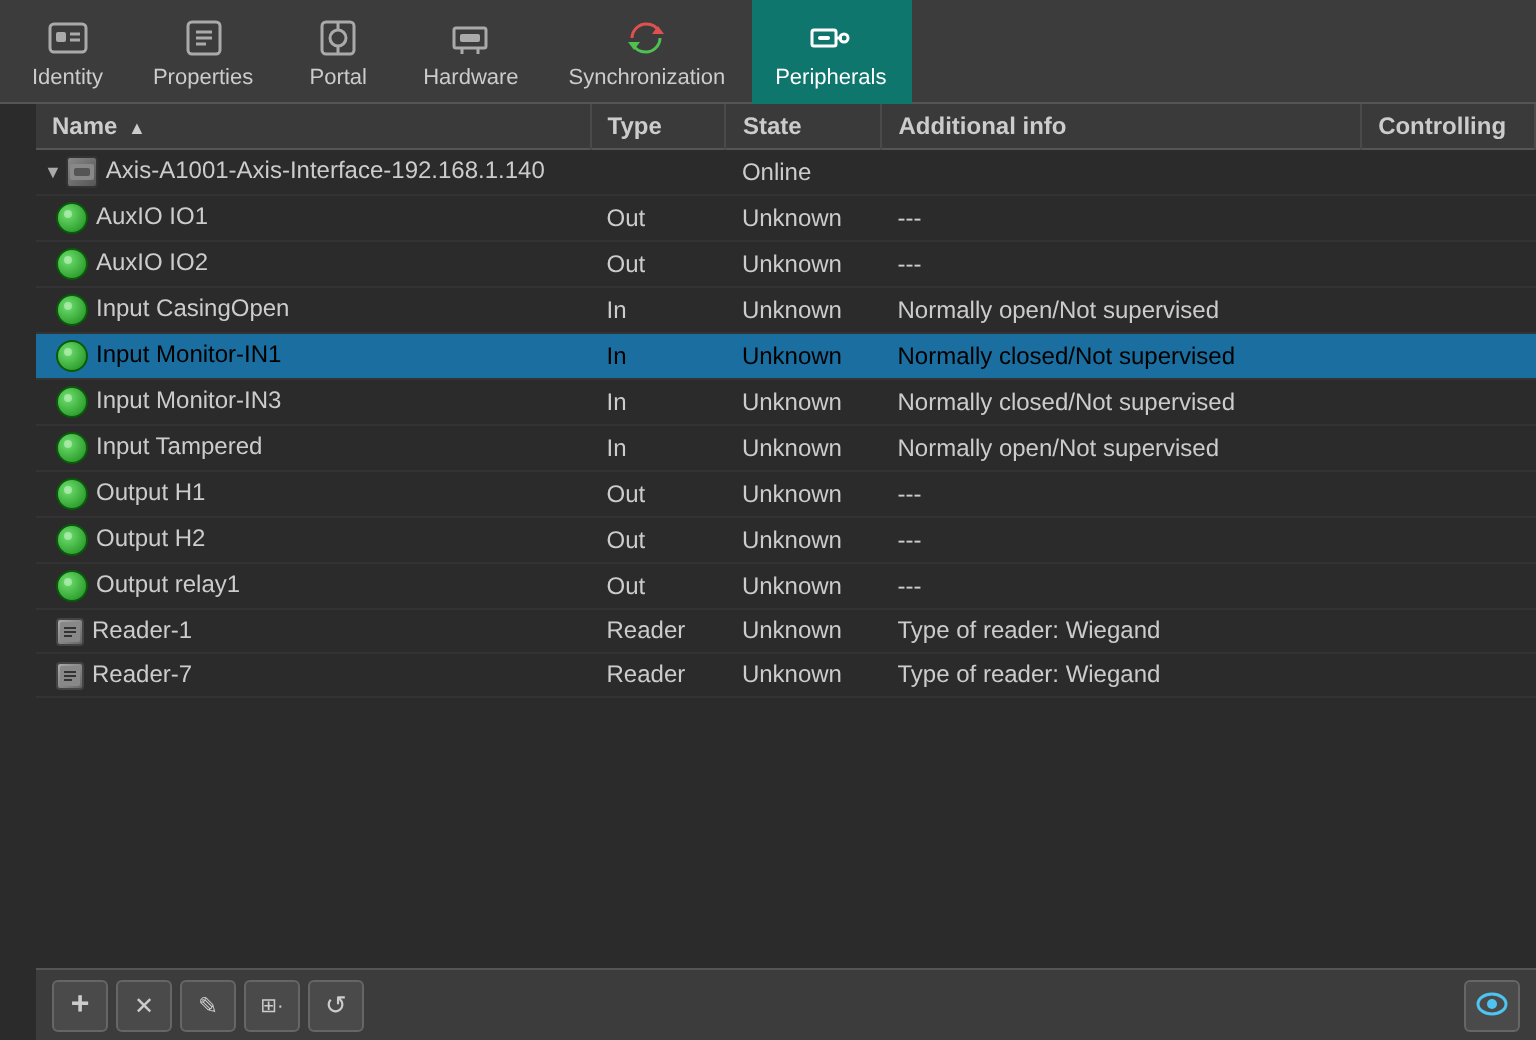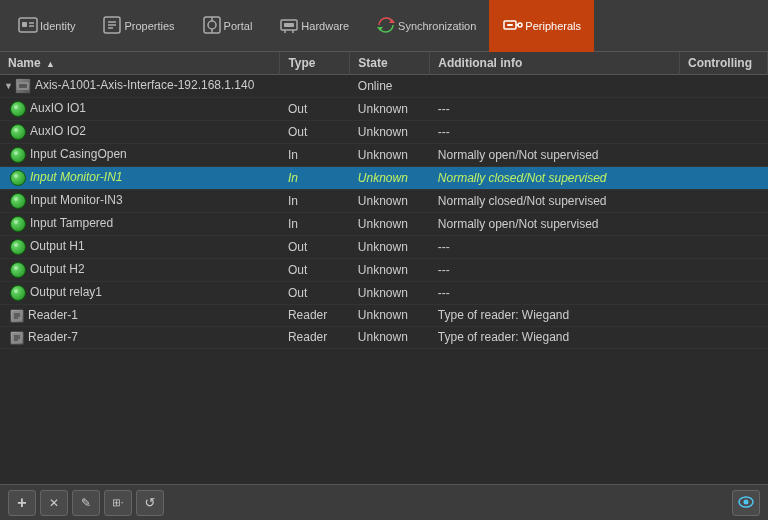--- a/index.html
+++ b/index.html
@@ -17,49 +17,50 @@
     .top-nav {
       display: flex;
       align-items: center;
       background: #3c3c3c;
       height: 52px;
       padding: 0 4px;
       border-bottom: 1px solid #555;
     }
     .nav-item {
       display: flex;
-      flex-direction: row;
+      flex-direction: column;
       align-items: center;
       justify-content: center;
       padding: 4px 12px;
       cursor: pointer;
       color: #ccc;
       font-size: 11px;
       height: 52px;
       min-width: 60px;
       border-right: 1px solid transparent;
     }
     .nav-item.active {
-      background: #c2410c;
+      background: #0f766e;
       color: white;
     }
     .nav-icon {
       width: 24px;
       height: 24px;
       margin-bottom: 2px;
       display: flex;
       align-items: center;
       justify-content: center;
     }
 
     
     .main-content {
       display: flex;
       flex-direction: column;
       height: 468px;
+      margin-left: 18px;
     }
 
     
     .table-area {
       flex: 1;
       overflow-y: auto;
       background: #2b2b2b;
     }
 
     table {
@@ -90,22 +91,21 @@
       color: #fff;
     }
 
     tbody td {
       padding: 3px 8px;
       color: #ccc;
       white-space: nowrap;
     }
 
     tbody tr.selected td {
-      color: #bef264;
-      font-style: italic;
+      color: #000000;
     }
 
     .row-icon {
       display: inline-flex;
       align-items: center;
       justify-content: center;
       width: 16px;
       height: 16px;
       margin-right: 4px;
       vertical-align: middle;

